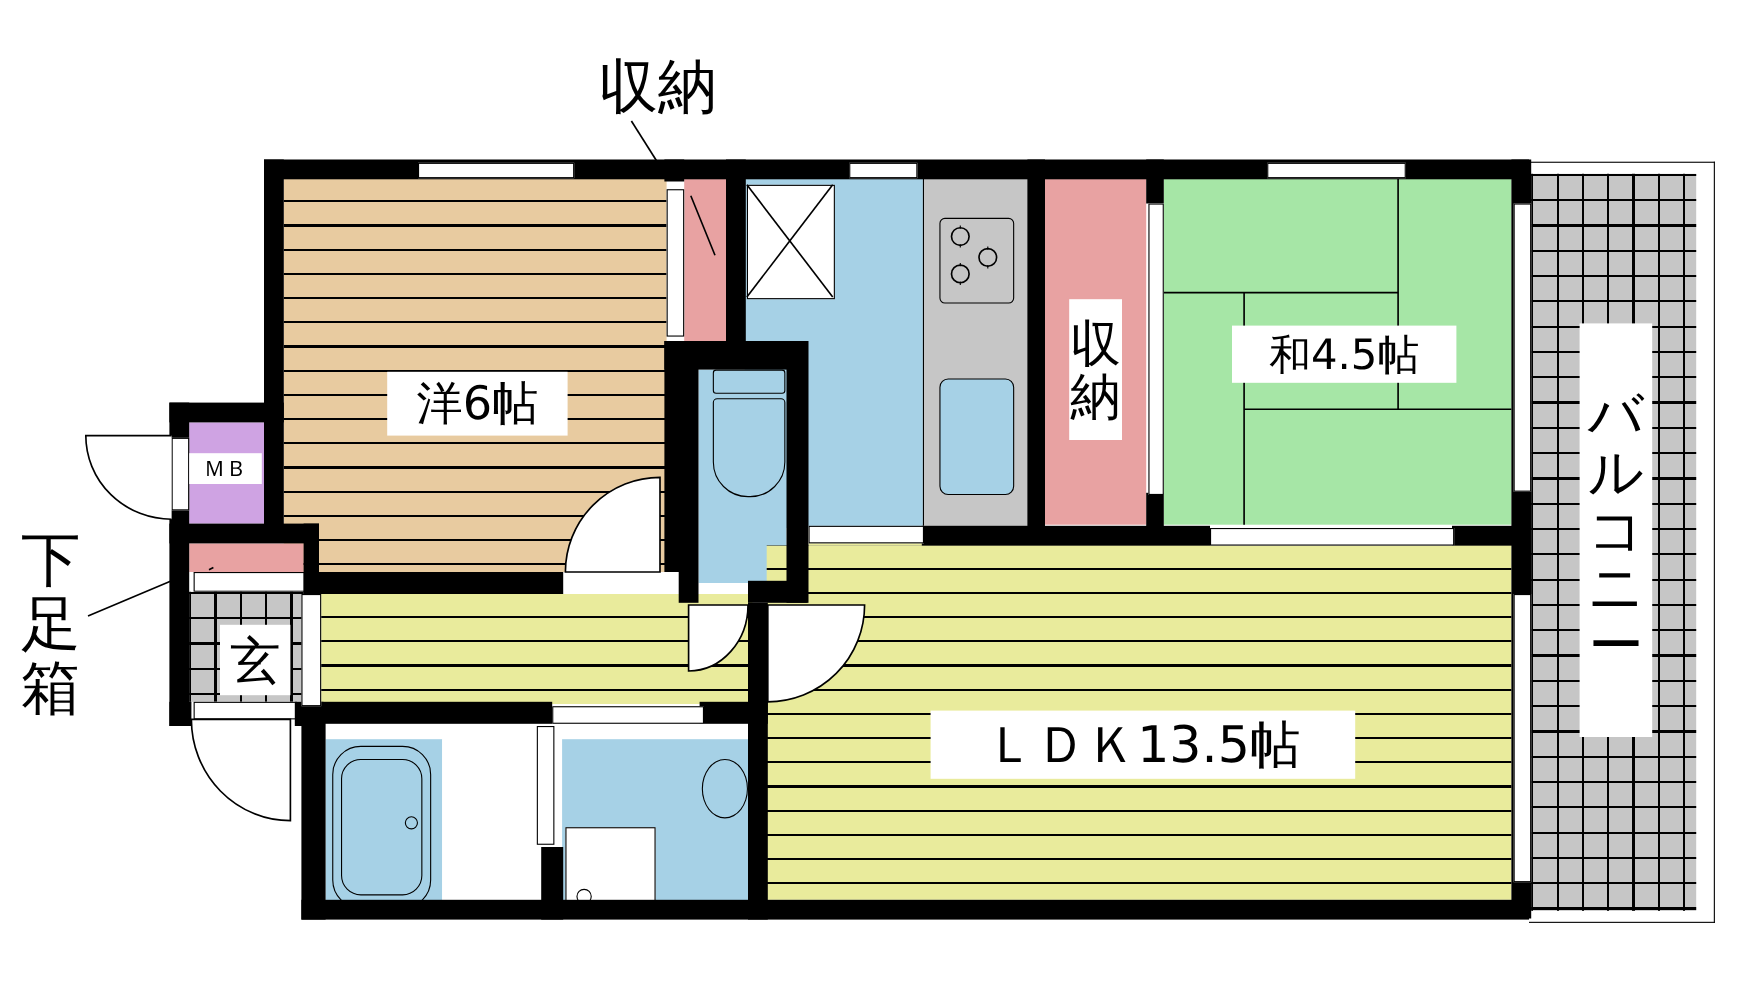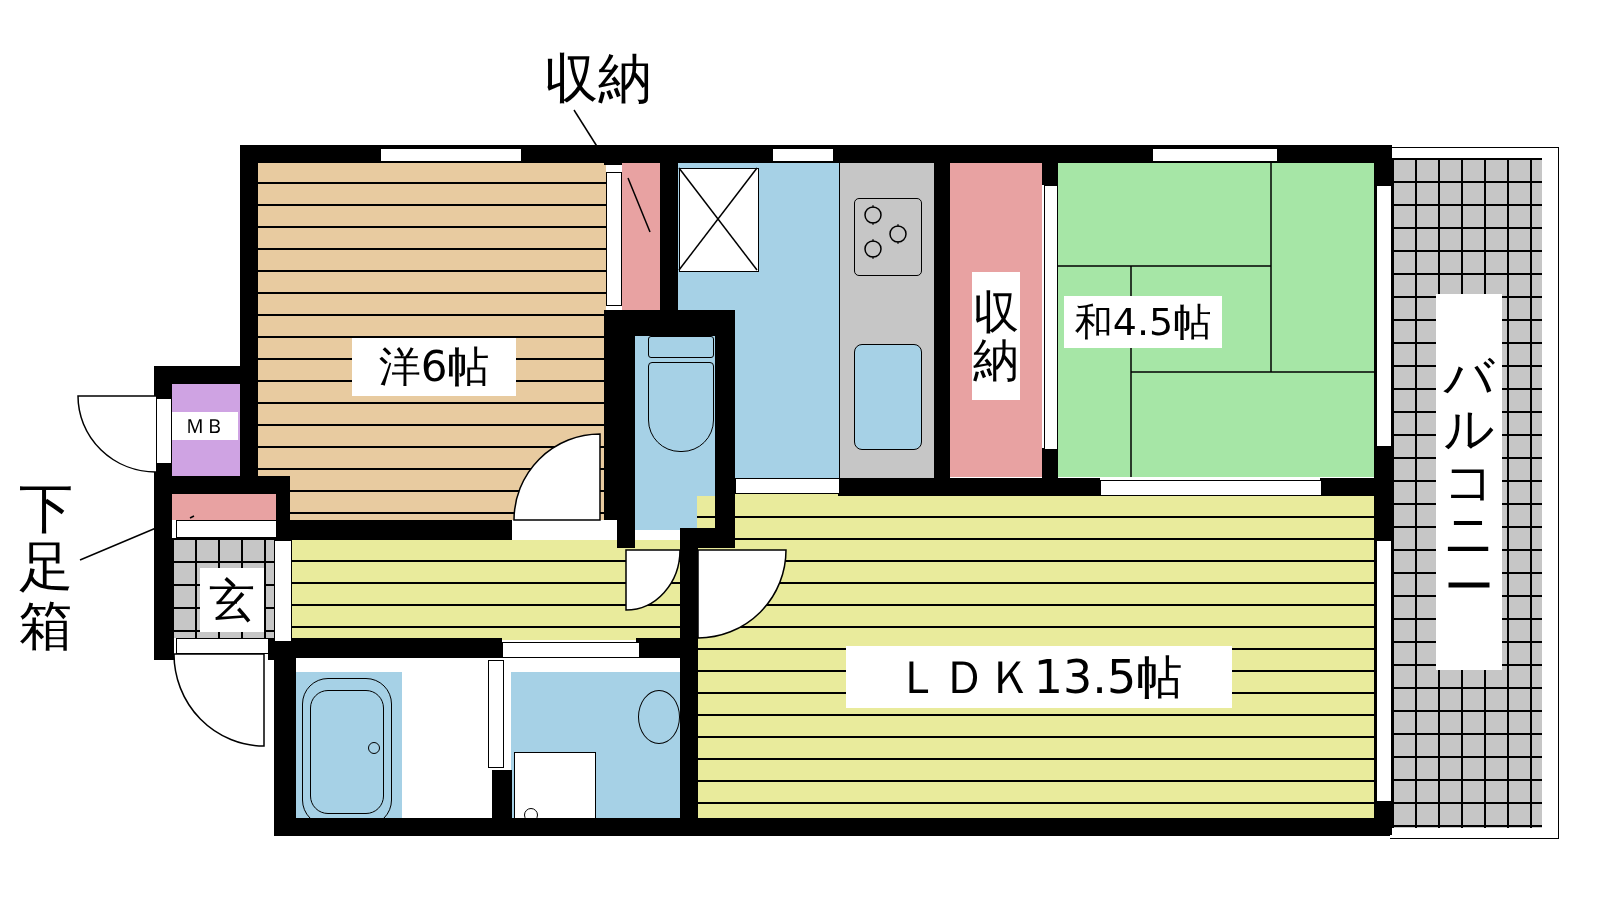--- a/index.html
+++ b/index.html
@@ -168,21 +168,21 @@
   <line x1="4" y1="2" x2="28" y2="40" stroke="#000" stroke-width="1.5"></line>
   <line x1="58" y1="70" x2="80" y2="124" stroke="#000" stroke-width="1.5"></line>
 </svg>
 <svg style="left:78px;top:500px;" width="120" height="70">
   <line x1="2" y1="60" x2="78" y2="28" stroke="#000" stroke-width="1.5"></line>
   <line x1="112" y1="18" x2="116" y2="16" stroke="#000" stroke-width="1.5"></line>
 </svg>
 
 <div class="label" style="left:352px;top:338px;width:164px;height:58px;font-size:42px;">洋6帖</div>
 
-<div class="label" style="left:1064px;top:296px;width:158px;height:52px;font-size:38px;">和4.5帖</div>
+<div class="label" style="left:1120px;top:296px;width:204px;height:52px;font-size:38px;">和4.5帖</div>
 
 <div class="label" style="left:846px;top:646px;width:386px;height:62px;font-size:46px;">ＬＤＫ13.5帖</div>
 
 <div class="label" style="left:172px;top:412px;width:66px;height:28px;font-size:20px;">ＭＢ</div>
 
 <div class="label" style="left:200px;top:568px;width:64px;height:64px;font-size:46px;">玄</div>
 
 <div class="vlabel" style="left:972px;top:272px;width:48px;height:128px;font-size:46px;">
   <span>収</span>
   <span>納</span>

